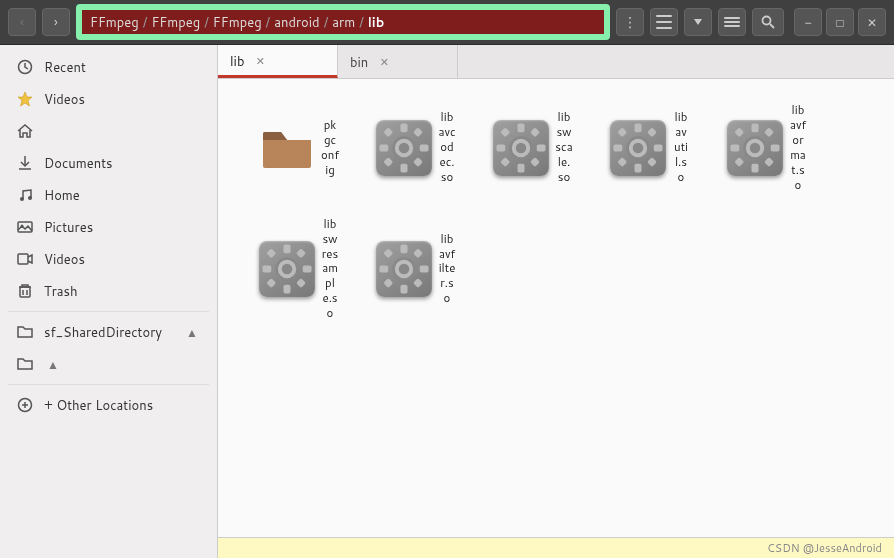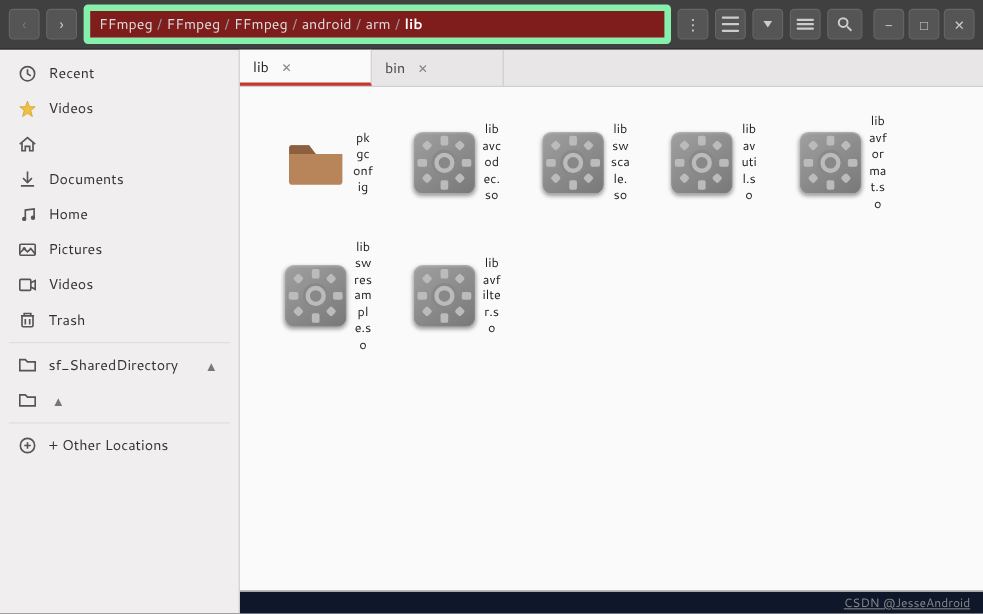--- a/index.html
+++ b/index.html
@@ -237,27 +237,26 @@
     .file-name {
       font-size: 11.5px;
       text-align: center;
       color: #222;
       word-break: break-all;
       line-height: 1.3;
     }
 
     
     .status-bar {
-      background: #0f172a;
+      background: #fef9c3;
       border-top: 1px solid #ccc;
       padding: 2px 12px;
       font-size: 11px;
       color: #888;
       text-align: right;
-      text-decoration: underline;
     }
 
     
     .so-icon-bg {
       width: 56px;
       height: 56px;
       background: linear-gradient(145deg, #a0a0a0, #787878);
       border-radius: 8px;
       display: flex;
       align-items: center;

